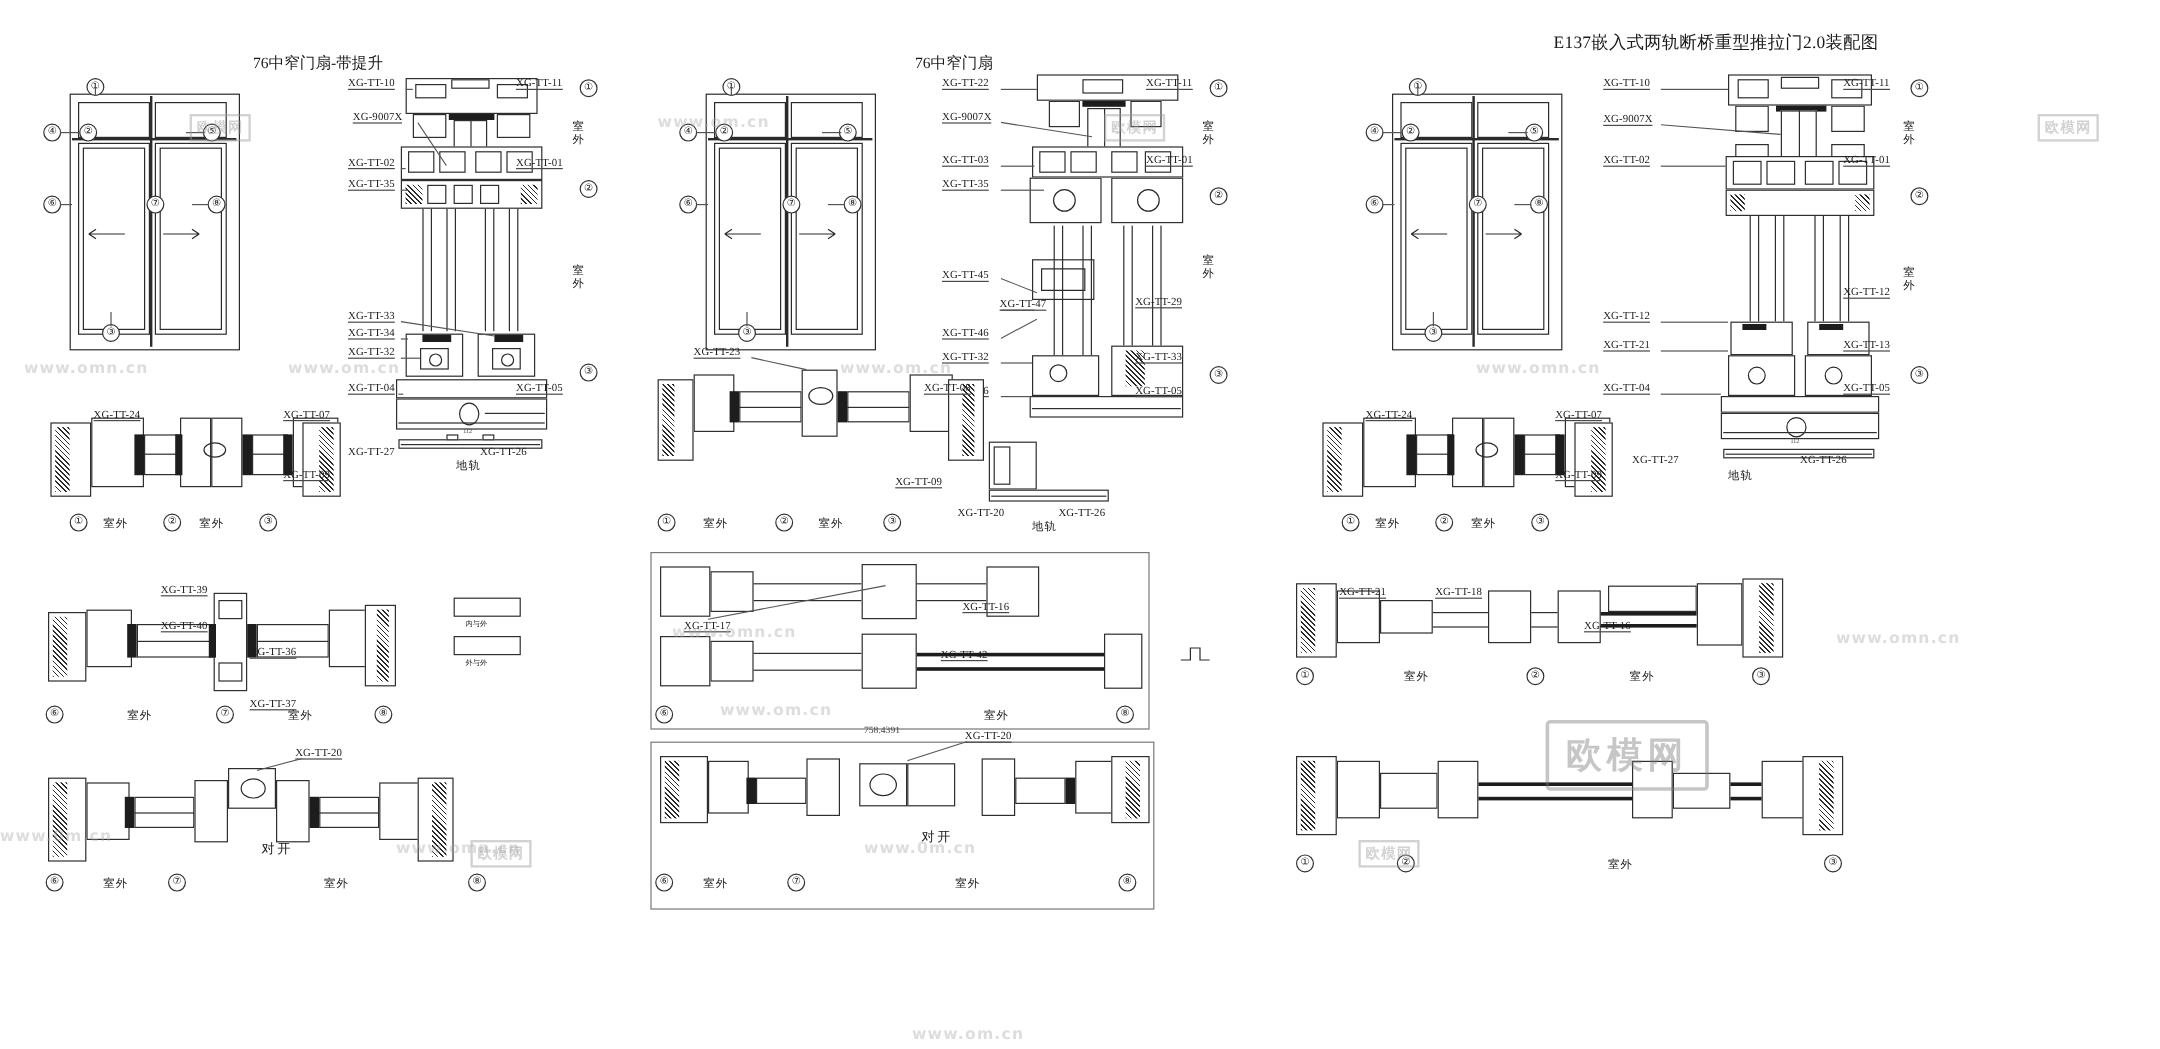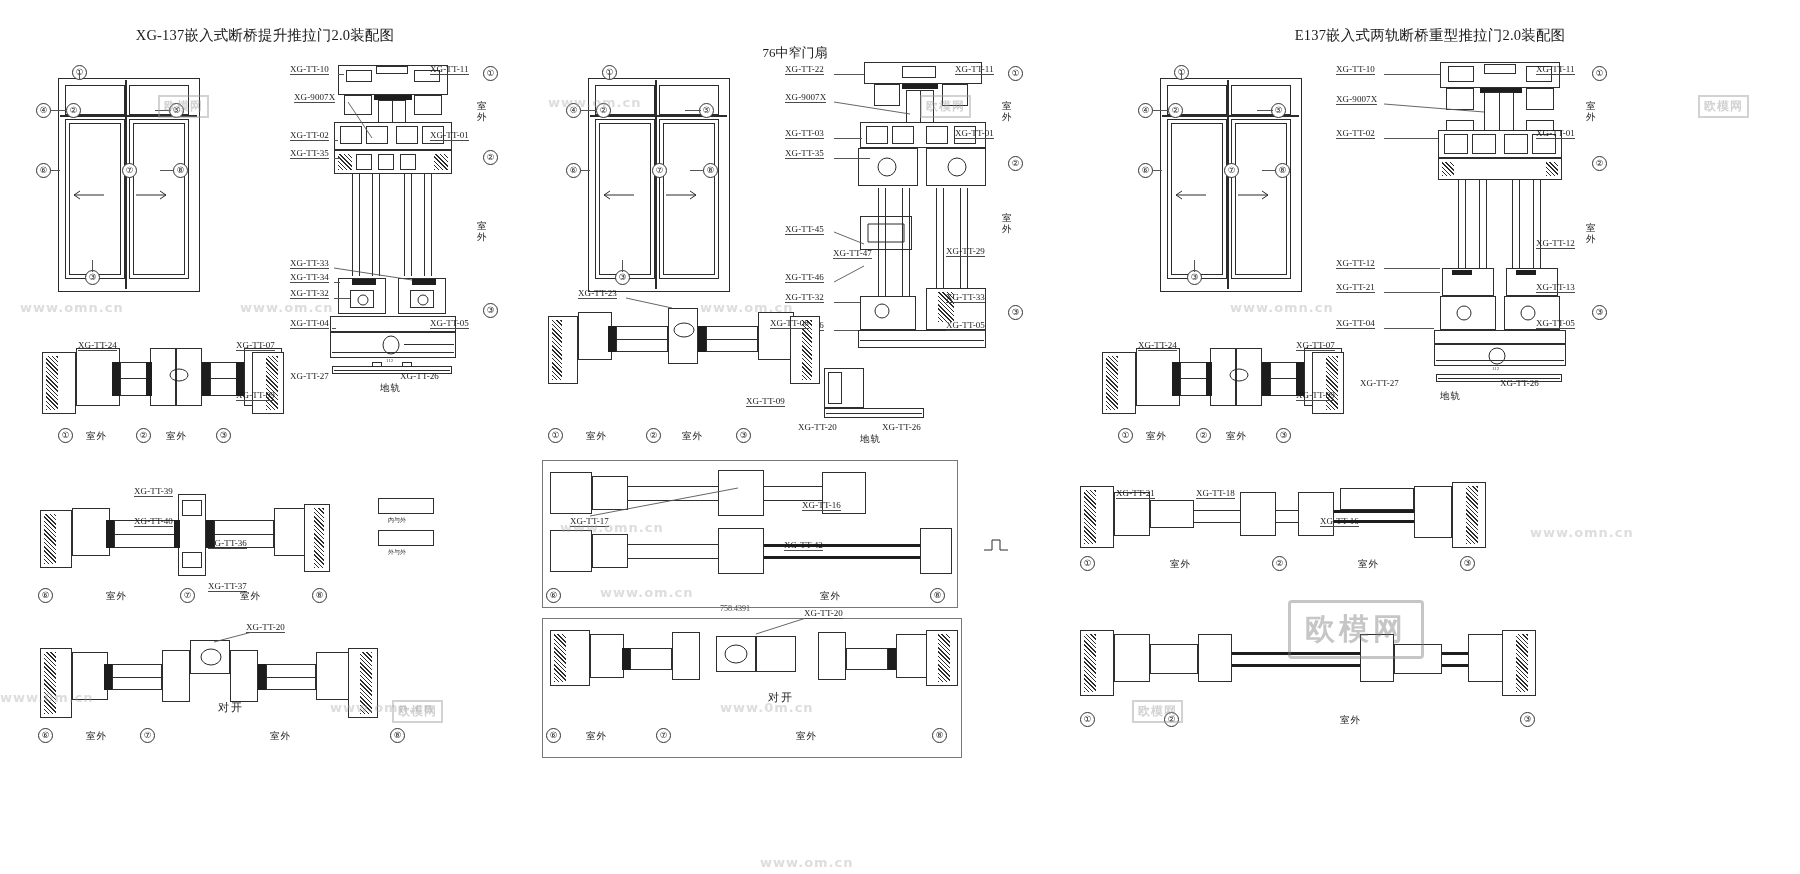--- a/index.html
+++ b/index.html
@@ -78,21 +78,21 @@
     font-weight:bold;font-size:12px;letter-spacing:1px;
     color:rgba(155,155,155,.45);
     border:2px solid rgba(155,155,155,.45);padding:1px 4px;
   }
 </style>
 </head>
 <body>
 
 <div class="panel" id="panel-1">
 
-  <div class="title" style="left:0;top:26px;width:530px;">XG-137嵌入式断桥提升推拉门2.0装配图</div>
+  <div class="subtitle" style="left:0;top:44px;width:530px;">76中窄门扇-带提升</div>
 
   <div class="sec">
     <div class="elev" style="left:58px;top:78px;width:140px;height:212px;">
       <div class="inner" style="left:6px;top:6px;width:58px;height:28px;"></div>
       <div class="inner" style="left:70px;top:6px;width:58px;height:28px;"></div>
       <div class="inner" style="left:6px;top:40px;width:58px;height:158px;"></div>
       <div class="inner" style="left:70px;top:40px;width:58px;height:158px;"></div>
       <div class="inner" style="left:10px;top:44px;width:50px;height:150px;"></div>
       <div class="inner" style="left:74px;top:44px;width:50px;height:150px;"></div>
       <div class="mull" style="left:66px;top:1px;width:1.5px;height:209px;"></div>

